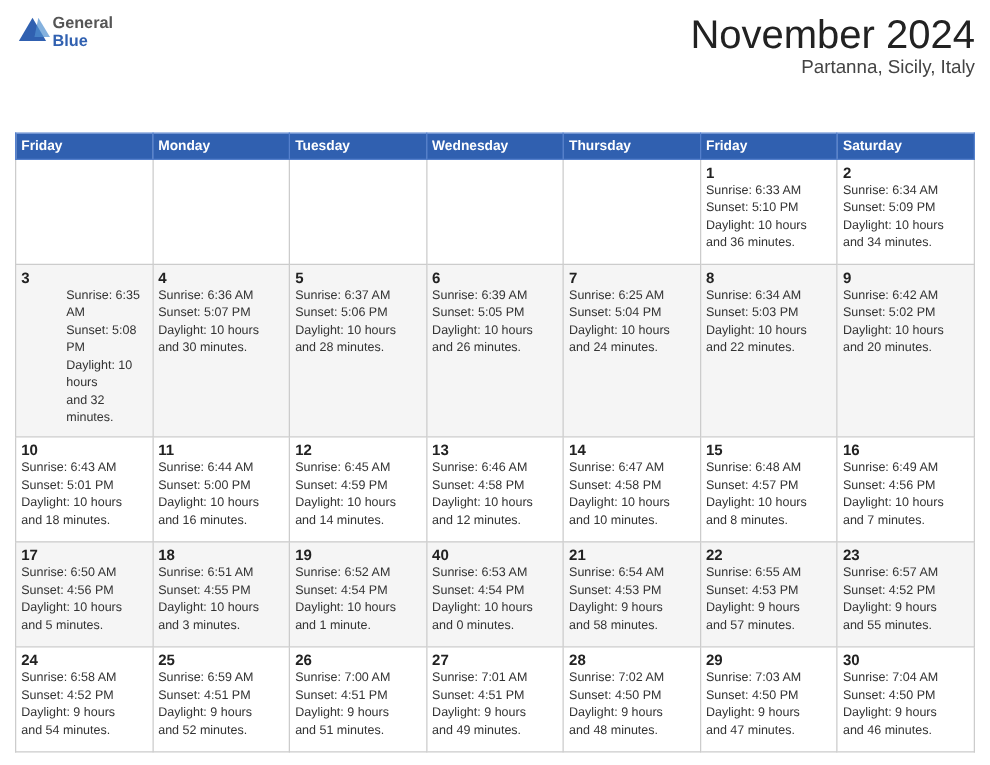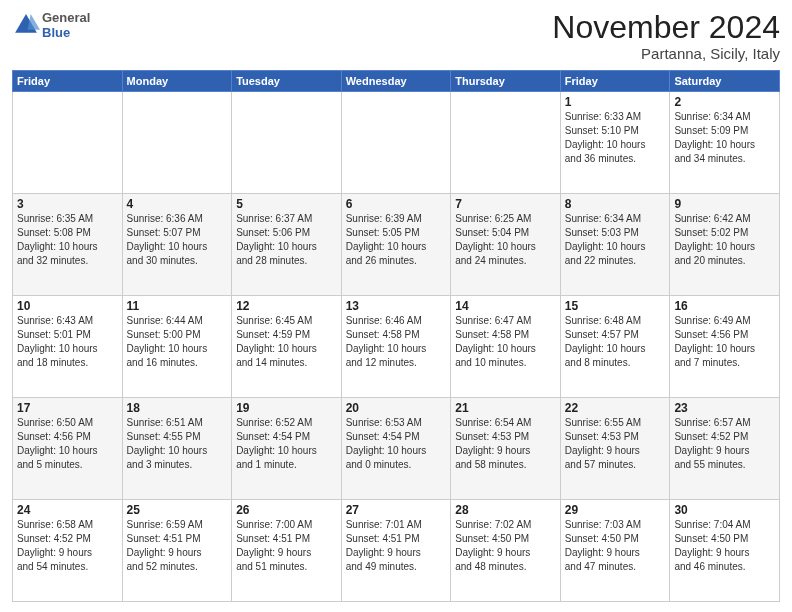--- a/index.html
+++ b/index.html
@@ -9,20 +9,21 @@
       width: 792px;
       height: 612px;
       overflow: hidden;
     }
     .page {
       width: 792px;
       height: 612px;
       padding: 10px 12px;
       display: flex;
       flex-direction: column;
+      gap: 36px;
     }
     .header {
       display: flex;
       justify-content: space-between;
       align-items: flex-start;
       margin-bottom: 8px;
     }
     .logo {
       display: flex;
       align-items: center;
@@ -148,21 +149,21 @@
             <span class="day-number">2</span>
             <div class="day-info" style="white-space: pre-line;">Sunrise: 6:34 AM
 Sunset: 5:09 PM
 Daylight: 10 hours
 and 34 minutes.</div>
           </td>
         </tr>
         <tr class="week-row">
           <td>
             <span class="day-number">3</span>
-            <div class="day-info" style="white-space: pre-line;">Sunrise: 6:35 AM
+            <div class="day-info" style="white-space: pre-line; margin-left: 36px;">Sunrise: 6:35 AM
 Sunset: 5:08 PM
 Daylight: 10 hours
 and 32 minutes.</div>
           </td>
           <td>
             <span class="day-number">4</span>
             <div class="day-info" style="white-space: pre-line;">Sunrise: 6:36 AM
 Sunset: 5:07 PM
 Daylight: 10 hours
 and 30 minutes.</div>
@@ -270,21 +271,21 @@
 and 3 minutes.</div>
           </td>
           <td>
             <span class="day-number">19</span>
             <div class="day-info" style="white-space: pre-line;">Sunrise: 6:52 AM
 Sunset: 4:54 PM
 Daylight: 10 hours
 and 1 minute.</div>
           </td>
           <td>
-            <span class="day-number">20</span>
+            <span class="day-number">40</span>
             <div class="day-info" style="white-space: pre-line;">Sunrise: 6:53 AM
 Sunset: 4:54 PM
 Daylight: 10 hours
 and 0 minutes.</div>
           </td>
           <td>
             <span class="day-number">21</span>
             <div class="day-info" style="white-space: pre-line;">Sunrise: 6:54 AM
 Sunset: 4:53 PM
 Daylight: 9 hours

